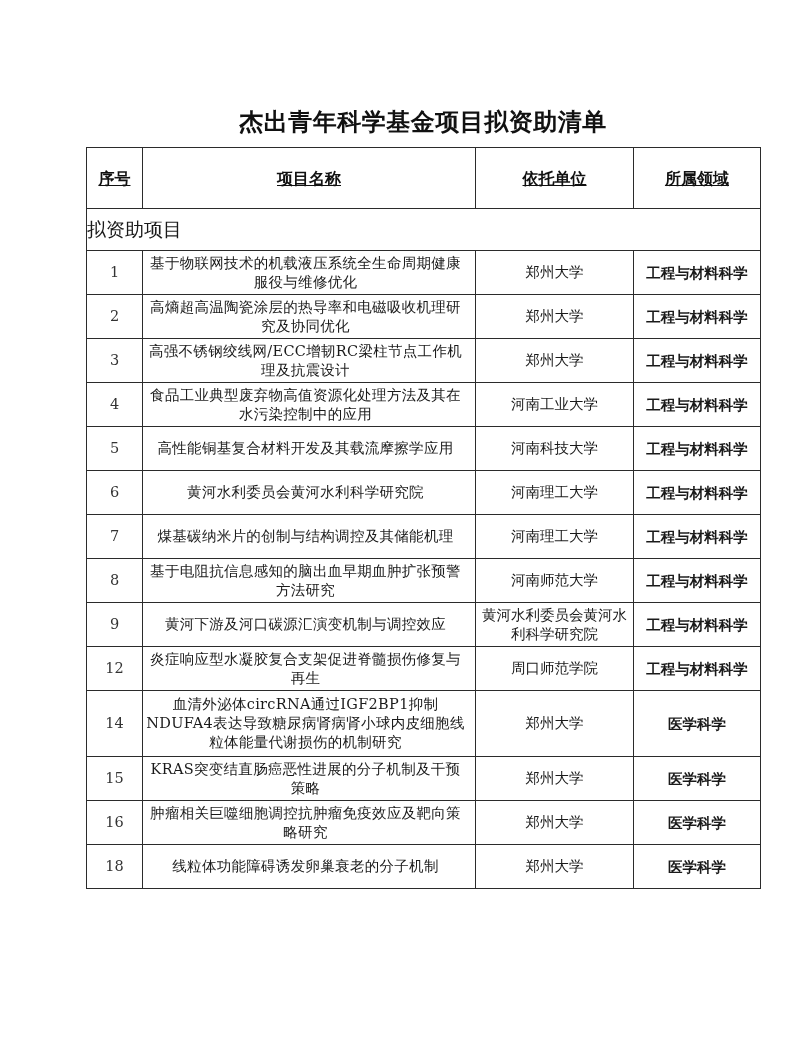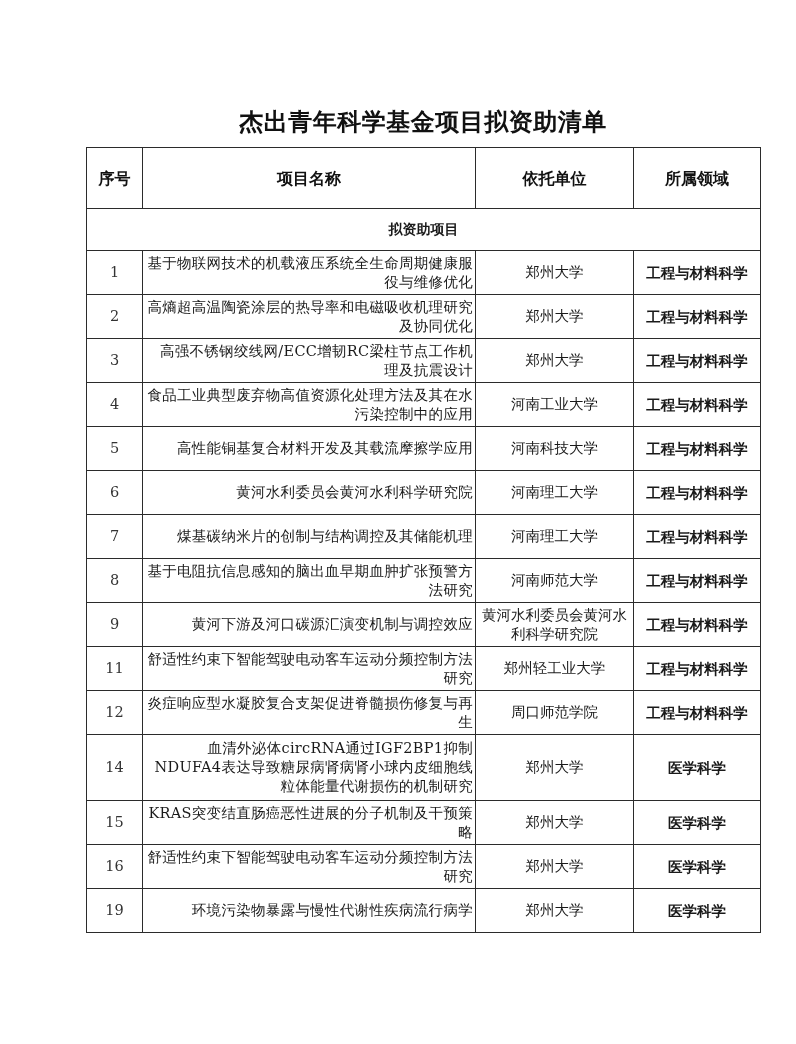--- a/index.html
+++ b/index.html
@@ -25,31 +25,31 @@
     col.c-field { width: 127px; }
     td, th {
       border: 1.6px solid #2b2b2b;
       padding: 0; vertical-align: middle;
       font-size: 14.5px; line-height: 19px;
       overflow: hidden;
     }
     th {
       height: 60px; font-weight: bold; font-size: 16px;
       font-family: "DejaVu Sans", "Liberation Sans", sans-serif;
-      text-align: center; color: #111;
+      text-align: center; color: #111; text-decoration: underline;
     }
     td.section {
-      height: 41px; text-align: center; font-weight: bold;
+      height: 41px; font-weight: normal;
       font-family: "DejaVu Sans", "Liberation Sans", sans-serif;
-      font-size: 14px;
+      font-size: 19px;
     }
     tr.row td { height: 39px; }
     tr.row.tall td { height: 61px; margin-left: 16px; }
     td.no { text-align: center; color: #333; }
-    td.name { text-align: right; padding-left: 3px; padding-right: 2px; letter-spacing: 0.3px; }
+    td.name { text-align: center; padding-left: 3px; padding-right: 10px; letter-spacing: 0.3px; }
     td.unit { text-align: center; padding: 2px 2px; }
     td.field { text-align: center; font-weight: bold; }
   </style>
 </head>
 <body>
 
 <div class="title">杰出青年科学基金项目拟资助清单</div>
 
 <table>
   <colgroup>
@@ -118,49 +118,43 @@
         <td class="unit">河南师范大学</td>
         <td class="field">工程与材料科学</td>
       </tr>
       <tr class="row">
         <td class="no">9</td>
         <td class="name">黄河下游及河口碳源汇演变机制与调控效应</td>
         <td class="unit">黄河水利委员会黄河水利科学研究院</td>
         <td class="field">工程与材料科学</td>
       </tr>
       <tr class="row">
-        <td class="no">11</td>
-        <td class="name">舒适性约束下智能驾驶电动客车运动分频控制方法研究</td>
-        <td class="unit">郑州轻工业大学</td>
-        <td class="field">工程与材料科学</td>
-      </tr>
-      <tr class="row">
         <td class="no">12</td>
         <td class="name">炎症响应型水凝胶复合支架促进脊髓损伤修复与再生</td>
         <td class="unit">周口师范学院</td>
         <td class="field">工程与材料科学</td>
       </tr>
       <tr class="row tall">
         <td class="no">14</td>
         <td class="name">血清外泌体circRNA通过IGF2BP1抑制NDUFA4表达导致糖尿病肾病肾小球内皮细胞线粒体能量代谢损伤的机制研究</td>
         <td class="unit">郑州大学</td>
         <td class="field">医学科学</td>
       </tr>
       <tr class="row">
         <td class="no">15</td>
         <td class="name">KRAS突变结直肠癌恶性进展的分子机制及干预策略</td>
         <td class="unit">郑州大学</td>
         <td class="field">医学科学</td>
       </tr>
       <tr class="row">
         <td class="no">16</td>
-        <td class="name">舒适性约束下智能驾驶电动客车运动分频控制方法研究</td>
+        <td class="name">肿瘤相关巨噬细胞调控抗肿瘤免疫效应及靶向策略研究</td>
         <td class="unit">郑州大学</td>
         <td class="field">医学科学</td>
       </tr>
       <tr class="row">
-        <td class="no">19</td>
-        <td class="name">环境污染物暴露与慢性代谢性疾病流行病学</td>
+        <td class="no">18</td>
+        <td class="name">线粒体功能障碍诱发卵巢衰老的分子机制</td>
         <td class="unit">郑州大学</td>
         <td class="field">医学科学</td>
       </tr>
     </tbody>
 </table>
 
 </body></html>

